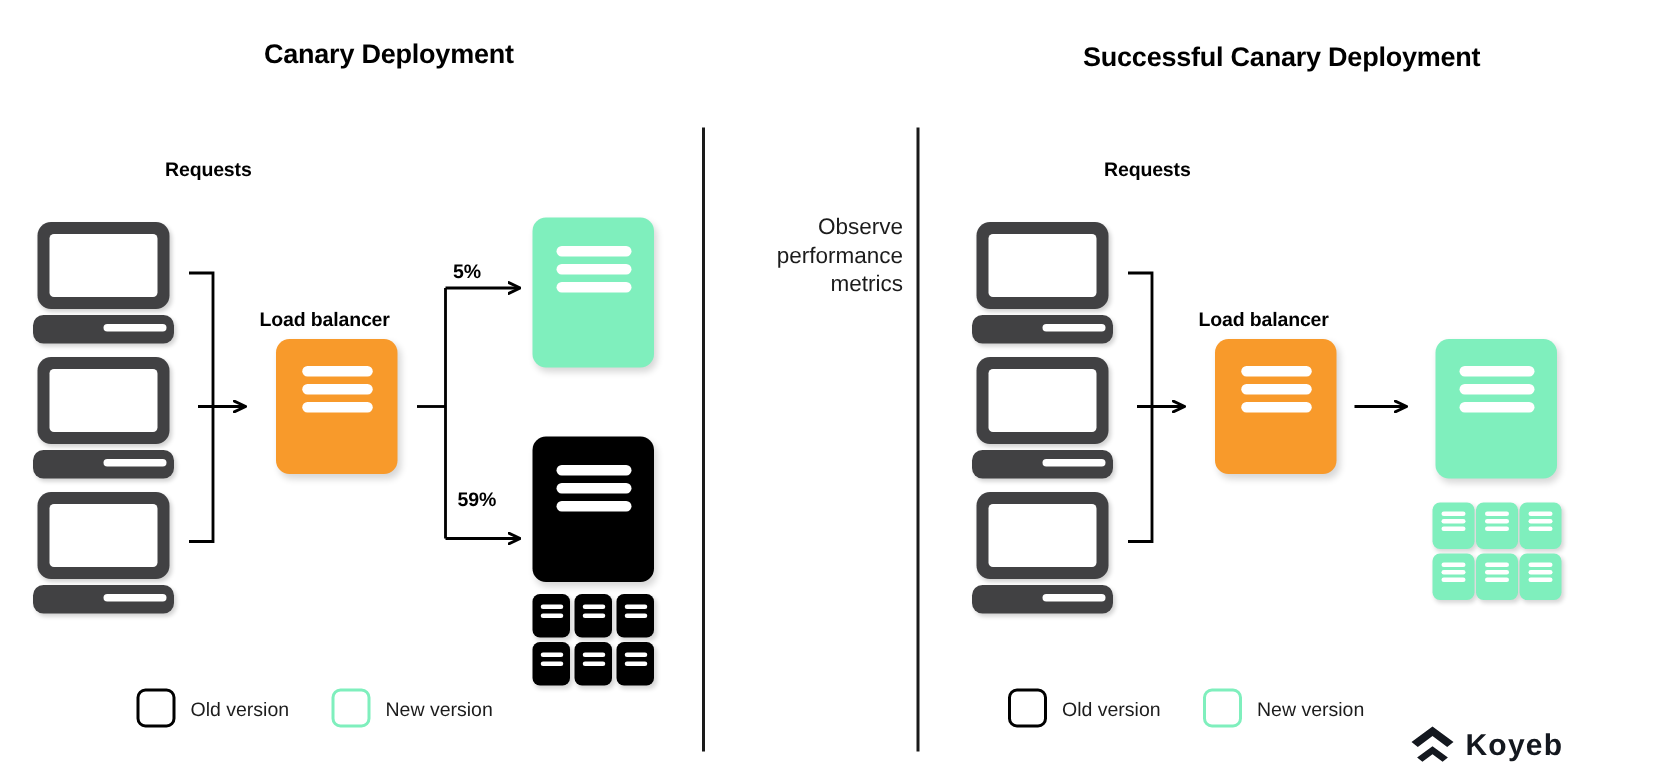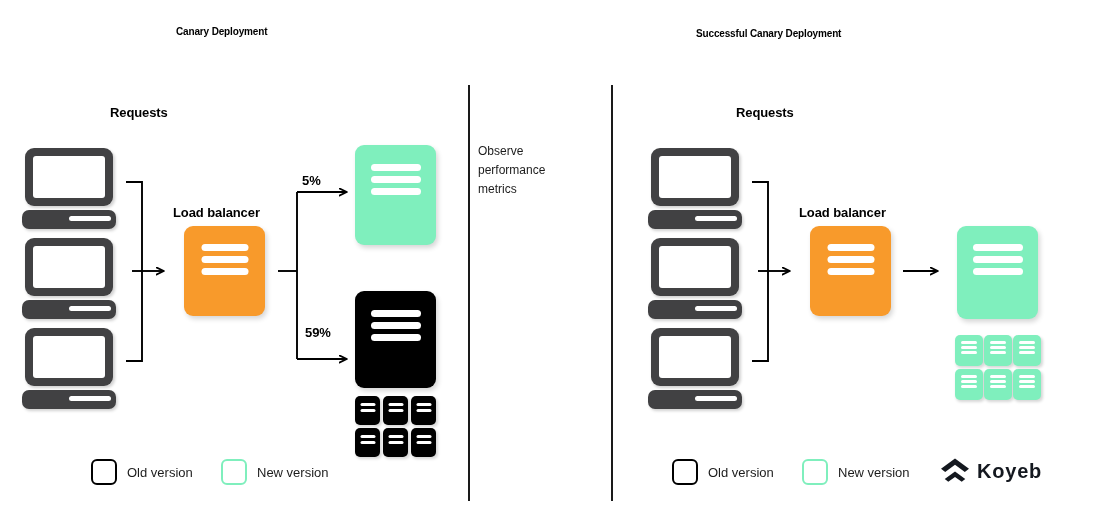--- a/index.html
+++ b/index.html
@@ -17,21 +17,21 @@
   }
 
   .stage {
     position: absolute;
     inset: 0;
   }
 
   
   .panel-title {
     position: absolute;
-    font-size: 10px;
+    font-size: 18px;
     font-weight: bold;
     letter-spacing: -0.15px;
     white-space: nowrap;
     color: #000;
   }
 
   .section-label {
     position: absolute;
     font-size: 13px;
     font-weight: bold;
@@ -135,22 +135,22 @@
     left: 0;
     top: 0;
     width: 1102px;
     height: 514px;
     pointer-events: none;
   }
 
   
   .note {
     position: absolute;
-    text-align: left;
-    font-size: 12px;
+    text-align: right;
+    font-size: 15px;
     line-height: 19px;
     color: #1c1c1c;
     white-space: pre-line;
   }
 
   
   .legend-item {
     position: absolute;
     display: flex;
     align-items: center;
@@ -169,20 +169,21 @@
     font-size: 13px;
     color: #1c1c1c;
     white-space: nowrap;
   }
 
   
   .brand {
     position: absolute;
     display: flex;
     align-items: center;
+    margin-top: 26px;
   }
   .brand-mark { width: 30px; height: 28px; display: block; }
   .brand-name {
     margin-left: 7px;
     font-size: 20px;
     font-weight: bold;
     letter-spacing: 0.8px;
     color: #14181f;
     white-space: nowrap;
   }
@@ -300,21 +301,21 @@
     <div class="legend-label">New version</div>
   </div>
 
   <div class="divider" style="left:468px; top:85px; height:416px;"></div>
   <div class="divider" style="left:611px; top:85px; height:416px;"></div>
 
   <div class="note" style="left:478px; top:142px; width:124px;">Observe
 performance
 metrics</div>
 
-  <div class="panel-title" style="left:696px; top:28px;">Successful Canary Deployment</div>
+  <div class="panel-title" style="left:722px; top:28px;">Successful Canary Deployment</div>
 
   <div class="section-label" style="left:736px; top:105px;">Requests</div>
 
   <div class="monitor" style="left:648px; top:148px;">
     <div class="screen"></div>
     <div class="base"></div>
   </div>
   <div class="monitor" style="left:648px; top:238px;">
     <div class="screen"></div>
     <div class="base"></div>

